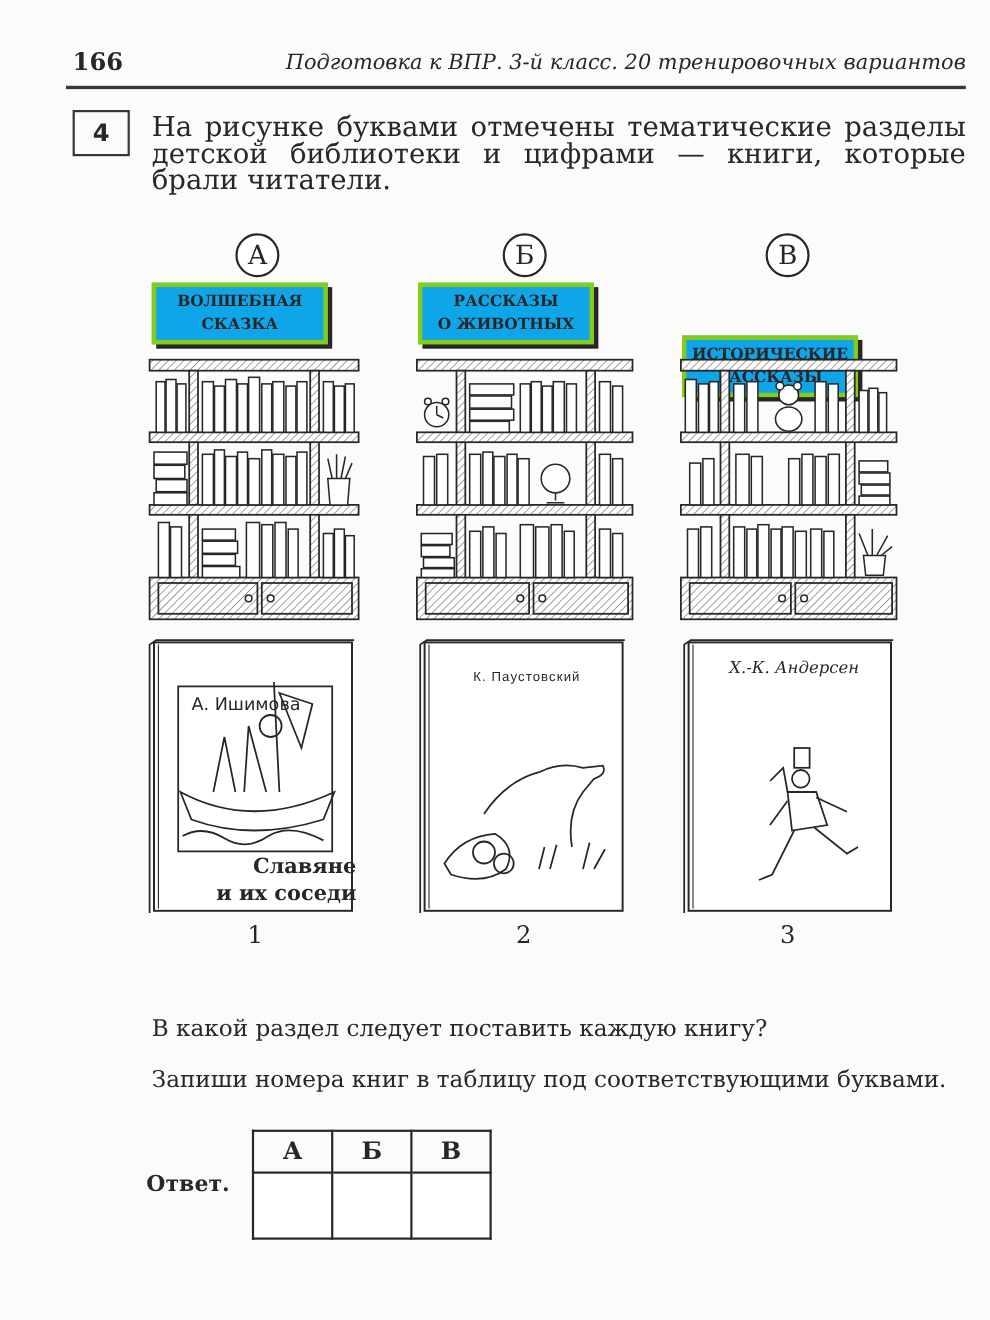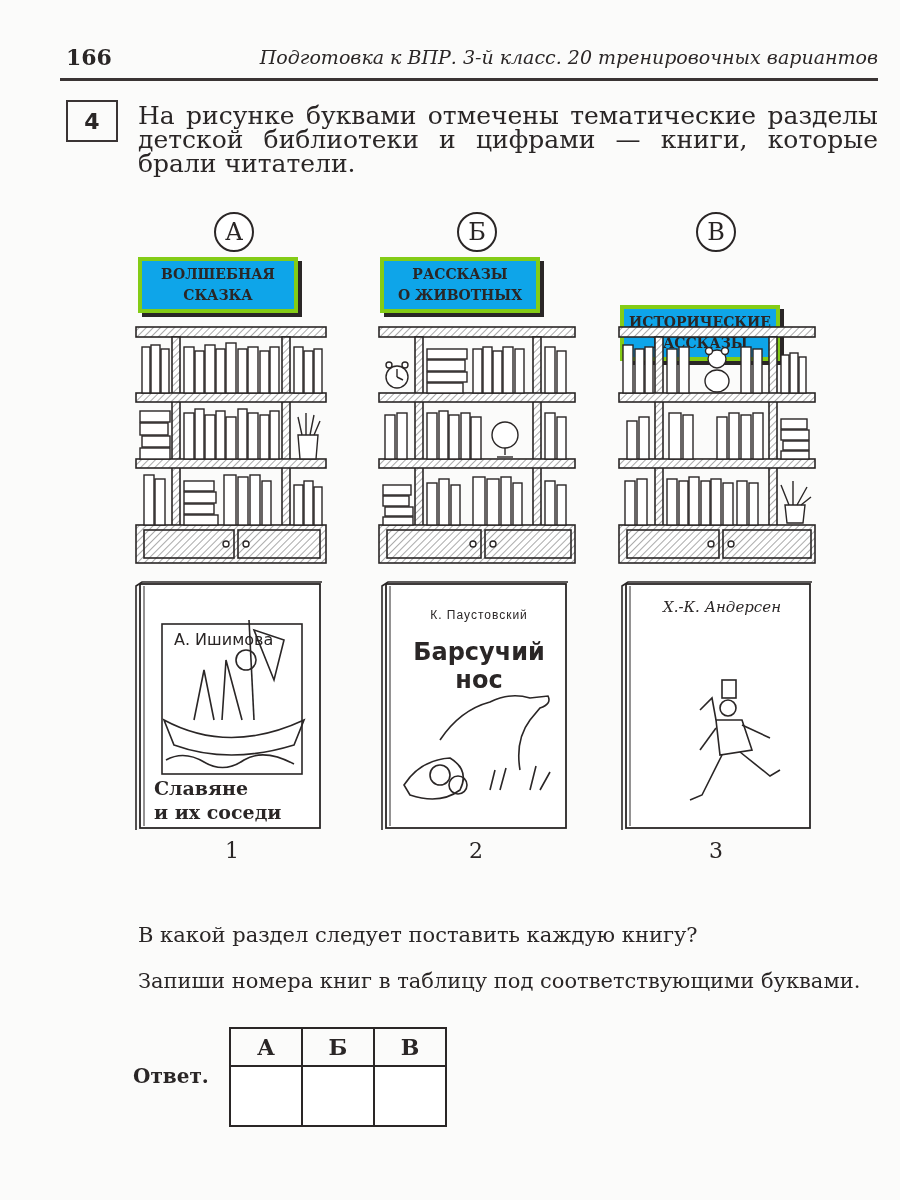--- a/index.html
+++ b/index.html
@@ -276,44 +276,40 @@
       <path d="M60 140 L70 90 L80 140"></path>
         <path d="M88 140 L92 80 L108 140"></path>
       <path d="M115 40 L120 140"></path>
         <path d="M120 50 L150 60 L140 100 Z"></path>
       <circle cx="112" cy="80" r="10"></circle>
       <path d="M32 180 Q50 170 70 182 Q90 194 110 180 Q130 168 160 184"></path>
     </g>
     <text x="96" y="30" text-anchor="middle" font-family="DejaVu Sans, sans-serif" font-size="16" fill="#2a2626"></text>
   </svg>
   <div class="abs" style="left:40px;top:10px;width:140px;text-align:left;font-family:'DejaVu Sans','Liberation Sans',sans-serif;font-size:16px;margin-top:40px;">А. Ишимова</div>
-  <div class="abs" style="left:20px;top:196px;width:170px;text-align:left;font-weight:bold;font-size:19px;line-height:24px;">
+  <div class="abs" style="left:20px;top:196px;width:170px;text-align:right;font-weight:bold;font-size:19px;line-height:24px;">
     <div>Славяне</div>
     <div>и их соседи</div>
   </div>
 </div>
 
 <div class="abs book" style="left:380px;top:580px;">
   <svg width="188" height="250" viewBox="0 0 188 250">
     <path d="M2 250 L2 6 L8 2 L196 2" fill="none" stroke="#2a2626" stroke-width="1.6"></path>
     <rect x="6" y="4" width="180" height="244" fill="#fff" stroke="#2a2626" stroke-width="1.8"></rect>
     <line x1="10" y1="6" x2="10" y2="246" stroke="#2a2626" stroke-width="1"></line>
     <g stroke="#2a2626" stroke-width="1.6" fill="none">
       <path d="M60 160 Q80 130 110 122 Q130 112 150 118 L168 116 Q172 124 160 128 L150 140 Q135 160 140 190"></path>
       <path d="M24 205 Q40 180 70 178 Q90 190 80 210 Q60 225 30 215 Z"></path>
       <circle cx="60" cy="195" r="10"></circle>
         <circle cx="78" cy="205" r="9"></circle>
       <path d="M110 210 L115 190 M120 210 L126 188 M150 210 L156 186 M160 210 L170 192"></path>
     </g>
   </svg>
   <div class="abs" style="left:14px;top:28px;width:170px;text-align:center;font-family:Liberation Sans, sans-serif;font-size:12px;letter-spacing:1px;">К. Паустовский</div>
-  <div class="abs" style="left:14px;top:58px;width:170px;text-align:center;font-family:'DejaVu Sans','Liberation Sans',sans-serif;font-weight:bold;font-size:24px;line-height:28px;">
-    <div>Барсучий</div>
-    <div>нос</div>
-  </div>
 </div>
 
 <div class="abs book" style="left:620px;top:580px;text-decoration:underline;">
   <svg width="192" height="250" viewBox="0 0 192 250">
     <path d="M2 250 L2 6 L8 2 L196 2" fill="none" stroke="#2a2626" stroke-width="1.6"></path>
     <rect x="6" y="4" width="184" height="244" fill="#fff" stroke="#2a2626" stroke-width="1.8"></rect>
     <line x1="10" y1="6" x2="10" y2="246" stroke="#2a2626" stroke-width="1"></line>
     <g stroke="#2a2626" stroke-width="1.6" fill="none">
       <rect x="102" y="100" width="14" height="18"></rect>
       <circle cx="108" cy="128" r="8"></circle>

